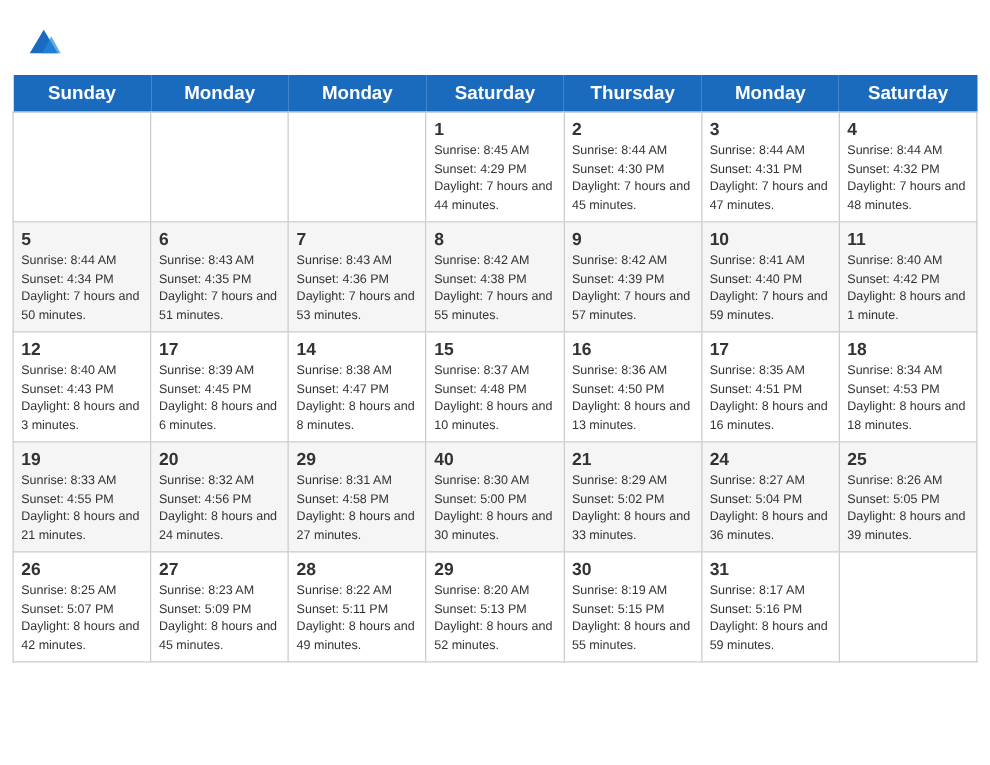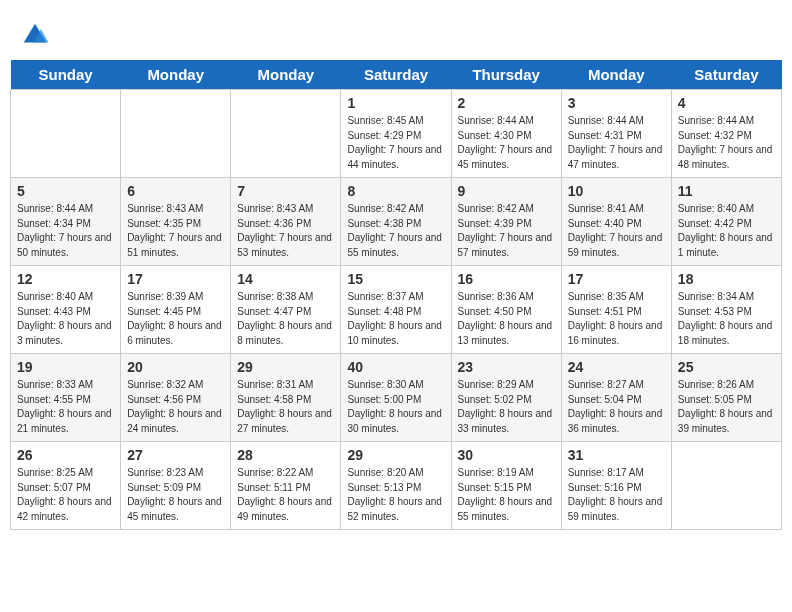--- a/index.html
+++ b/index.html
@@ -218,21 +218,21 @@
         </td>
         <td>
           <span class="day-number">29</span>
           <div class="day-info">Sunrise: 8:31 AM<br>Sunset: 4:58 PM<br>Daylight: 8 hours and 27 minutes.</div>
         </td>
         <td>
           <span class="day-number">40</span>
           <div class="day-info">Sunrise: 8:30 AM<br>Sunset: 5:00 PM<br>Daylight: 8 hours and 30 minutes.</div>
         </td>
         <td>
-          <span class="day-number">23</span>
+          <span class="day-number">21</span>
           <div class="day-info">Sunrise: 8:29 AM<br>Sunset: 5:02 PM<br>Daylight: 8 hours and 33 minutes.</div>
         </td>
         <td>
           <span class="day-number">24</span>
           <div class="day-info">Sunrise: 8:27 AM<br>Sunset: 5:04 PM<br>Daylight: 8 hours and 36 minutes.</div>
         </td>
         <td>
           <span class="day-number">25</span>
           <div class="day-info">Sunrise: 8:26 AM<br>Sunset: 5:05 PM<br>Daylight: 8 hours and 39 minutes.</div>
         </td>

